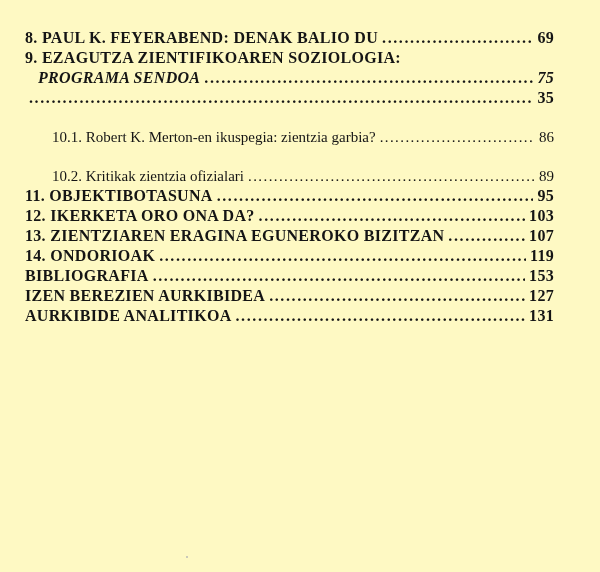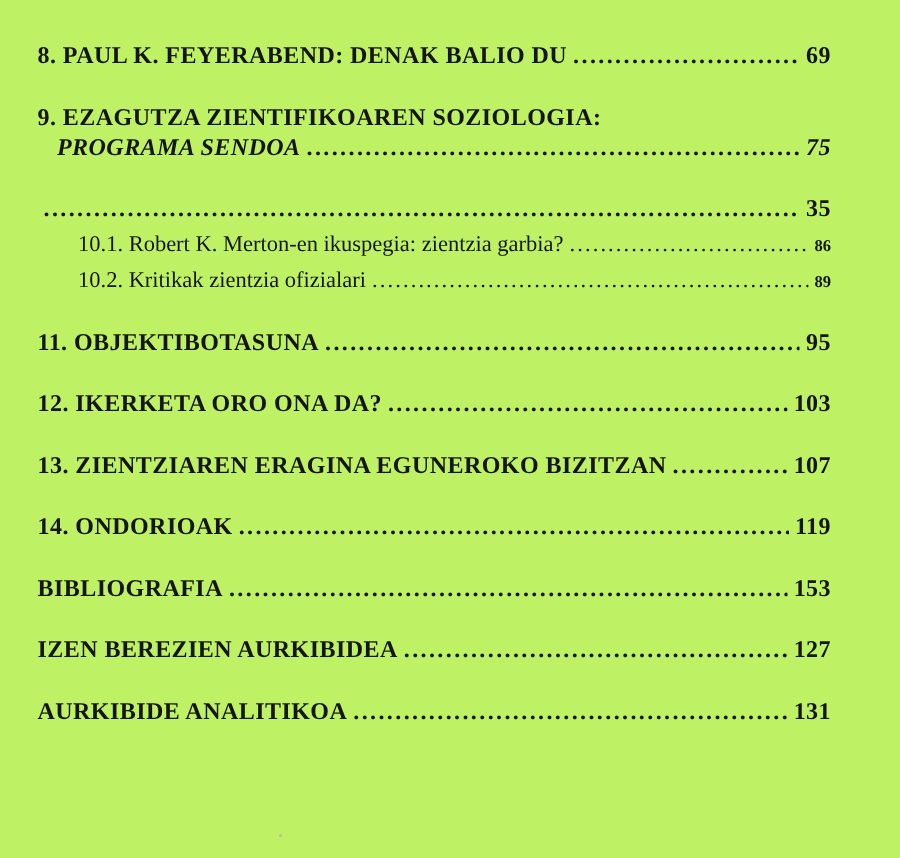--- a/index.html
+++ b/index.html
@@ -5,52 +5,51 @@
   html, body {
     margin: 0;
     padding: 0;
     background: #fbfbfa;
   }
   .page {
     position: relative;
     width: 600px;
     height: 572px;
     box-sizing: border-box;
-    background: #bef264;
+    background: #fef9c3;
     padding: 28px 46px 0 25px;
     font-family: "Liberation Serif", "DejaVu Serif", serif;
     color: #151515;
     overflow: hidden;
   }
   .row {
     display: flex;
     align-items: baseline;
     line-height: 20px;
     font-size: 16px;
   }
   .row.main {
     font-weight: bold;
     letter-spacing: 0.3px;
-    margin-top: 21px;
   }
   .row.main:first-child {
     margin-top: 0;
   }
   .row.cont {
     font-weight: bold;
     font-style: italic;
     letter-spacing: 0.3px;
     padding-left: 13px;
     margin-top: 0;
   }
   .row.sub {
     font-weight: normal;
     font-size: 15px;
     padding-left: 27px;
-    margin-top: 3px;
+    margin-top: 19px;
   }
   .label {
     white-space: nowrap;
     flex: 0 0 auto;
   }
   .label .it {
     text-align: right;
   }
   .leader {
     flex: 1 1 auto;
@@ -66,22 +65,21 @@
   }
   .row.sub .leader::after {
     letter-spacing: 1.4px;
   }
   .page-num {
     flex: 0 0 auto;
     white-space: nowrap;
     padding-left: 2px;
   }
   .row.sub .page-num {
-    font-size: 11px;
-    font-weight: bold;
+    font-size: 15px;
   }
   .speck {
     position: absolute;
     left: 186px;
     top: 556px;
     width: 2px;
     height: 2px;
     background: #b9b9b6;
     border-radius: 50%;
   }

